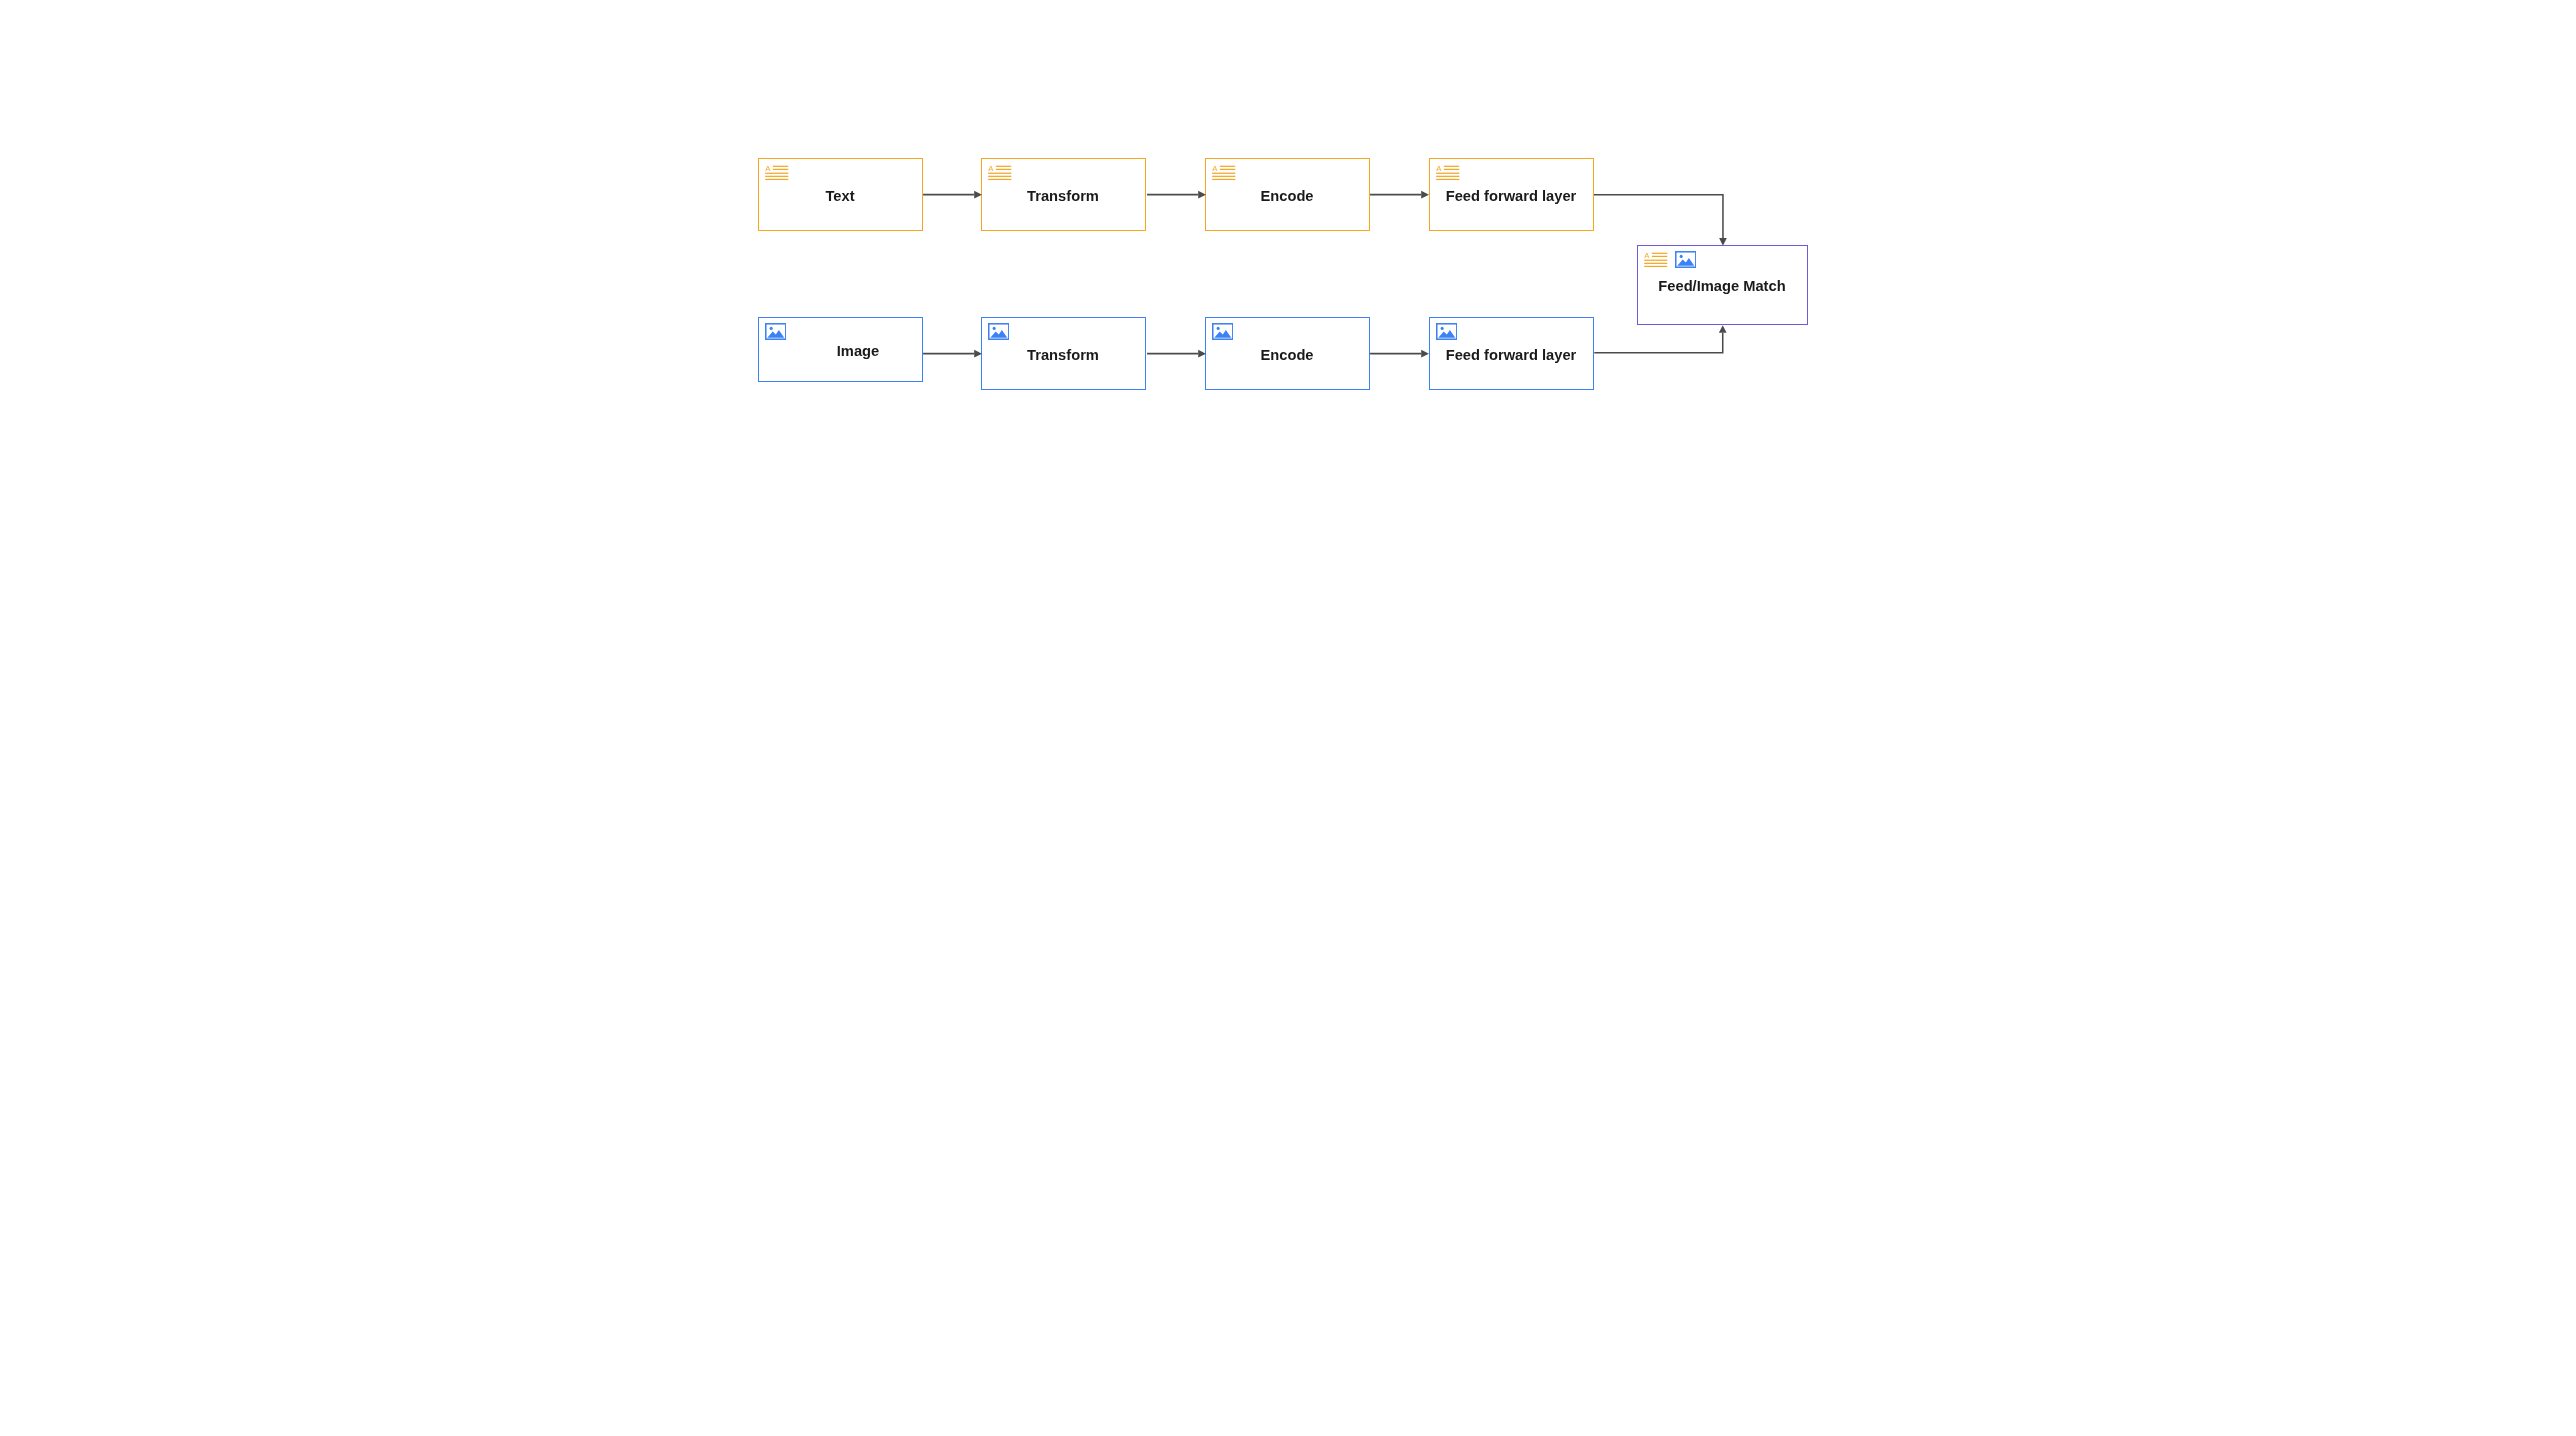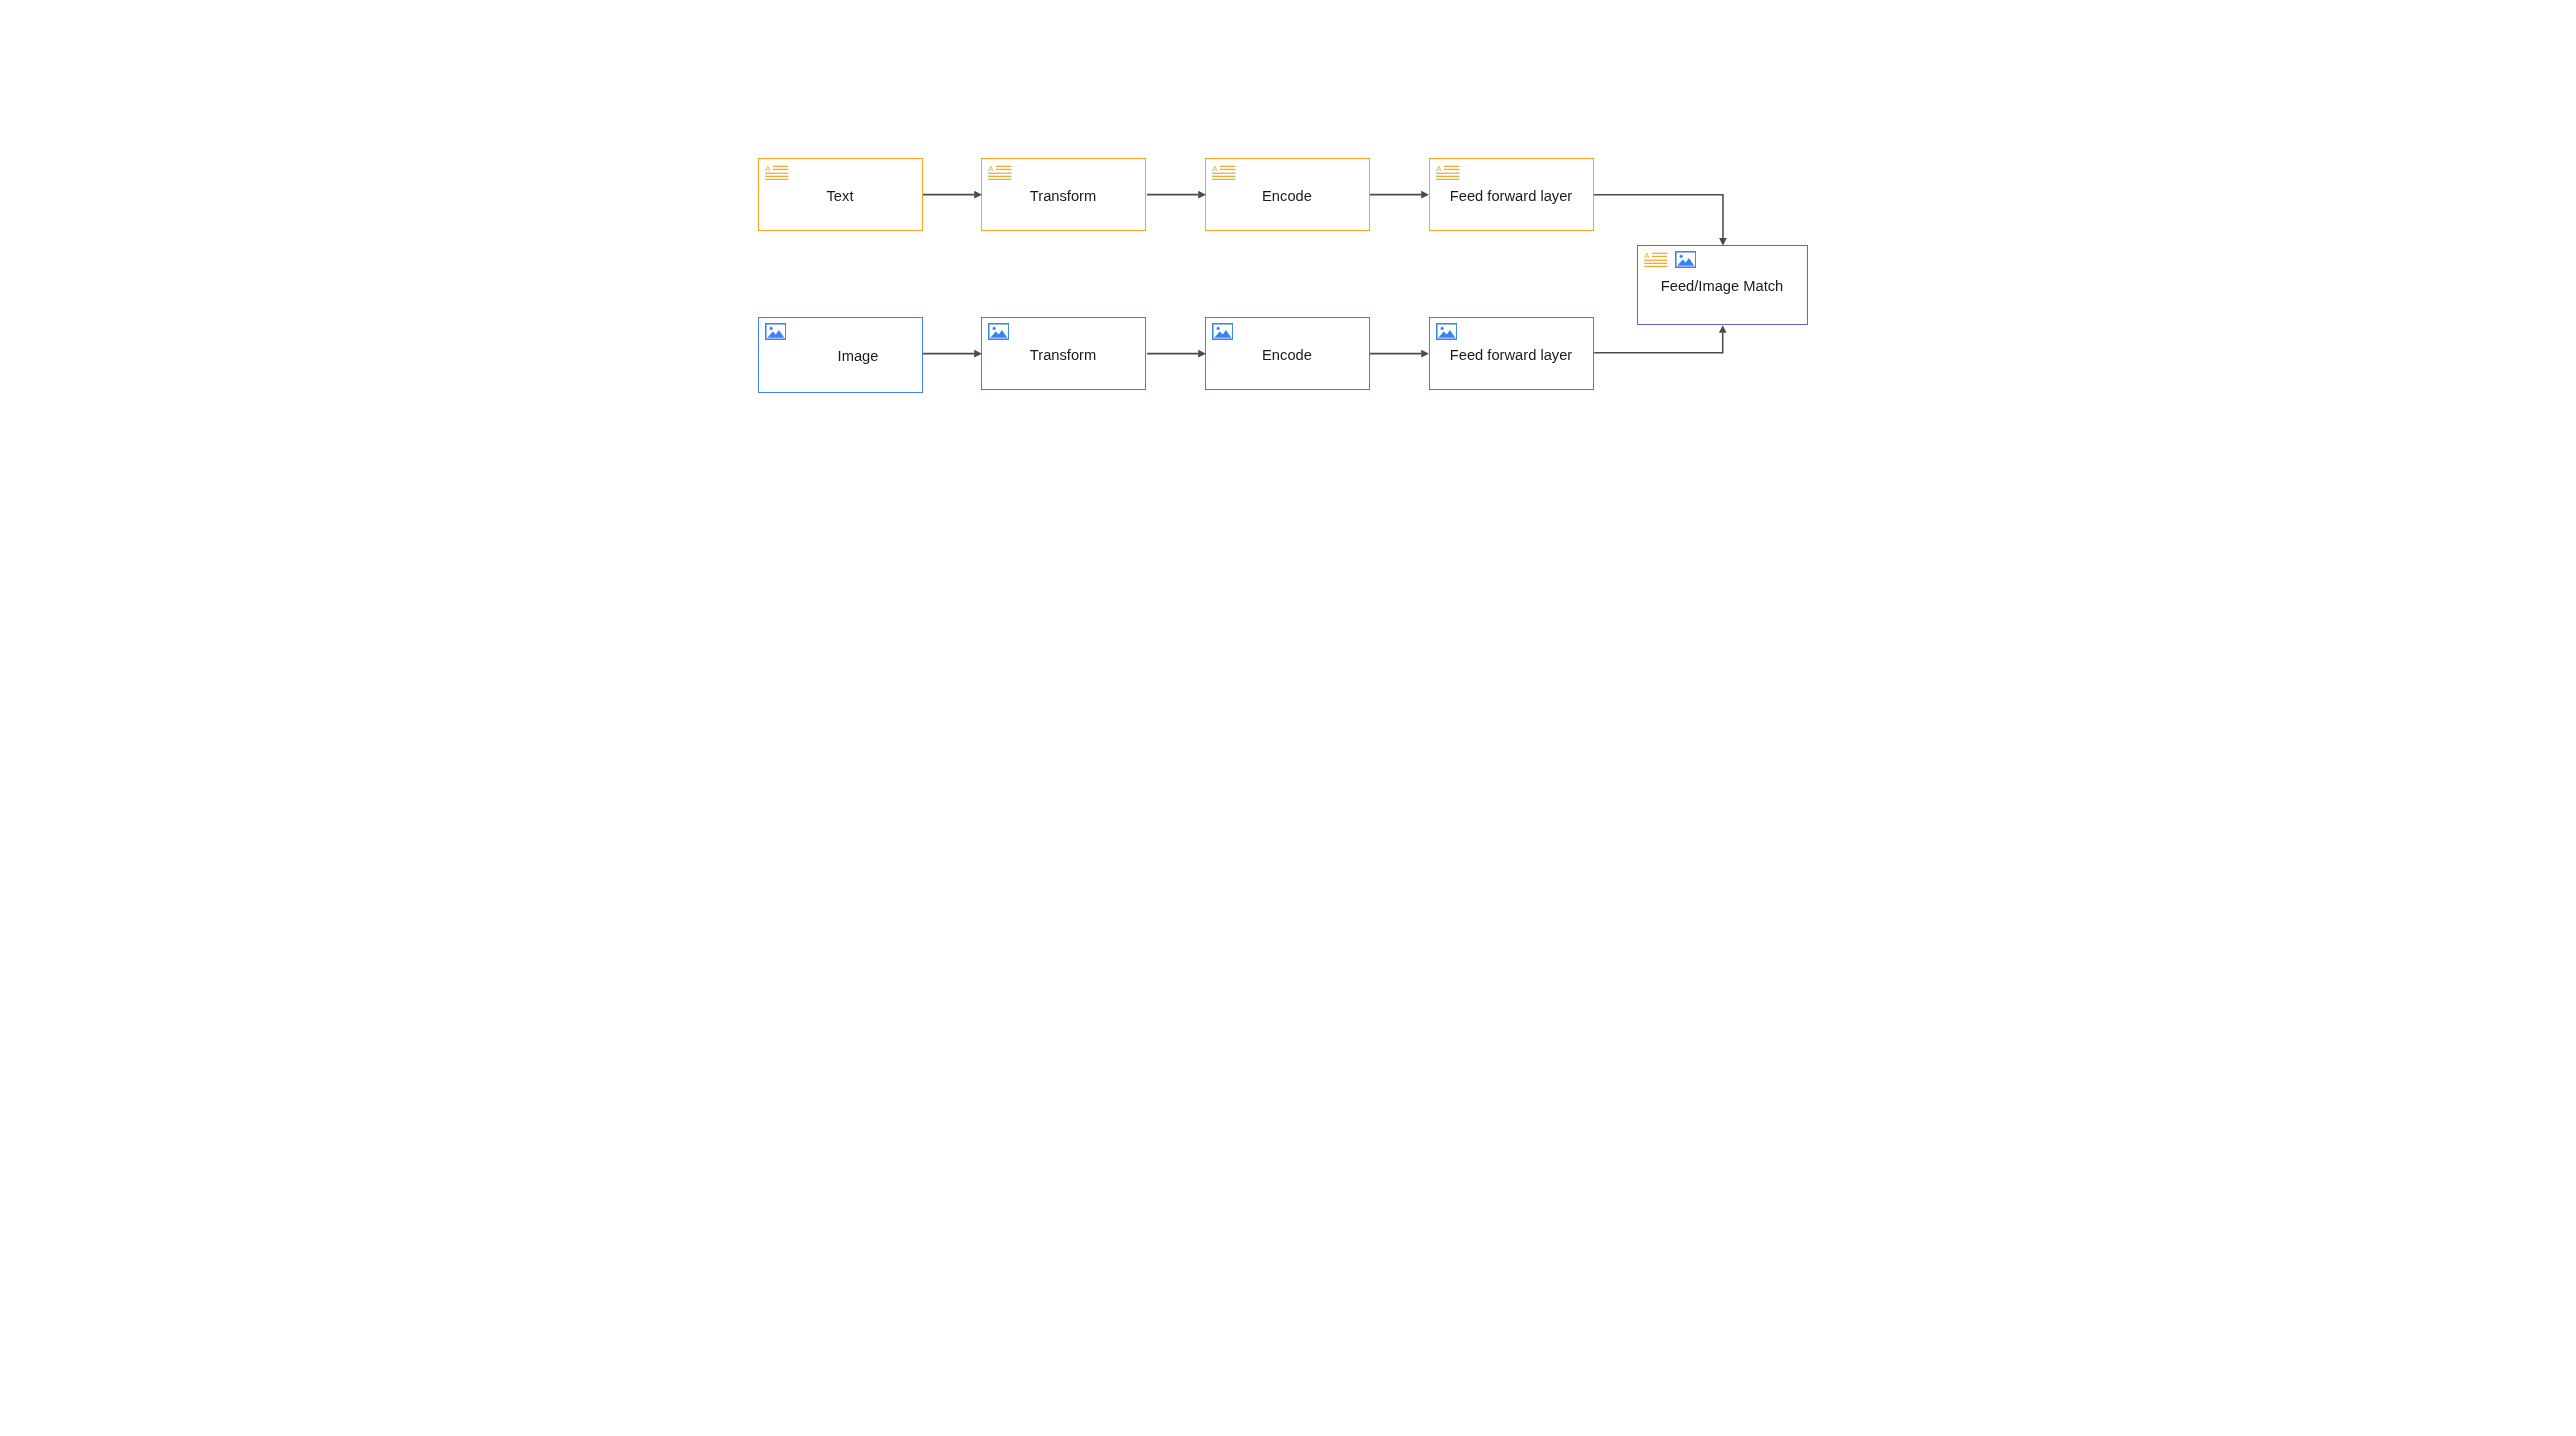--- a/index.html
+++ b/index.html
@@ -22,21 +22,21 @@
     box-sizing: border-box;
     border: 1.5px solid;
     background: #ffffff;
     display: flex;
     align-items: center;
     justify-content: center;
   }
   .node .label {
     font-size: 14.7px;
     color: #1a1a1a;
-    font-weight: 400;
+    font-weight: 700;
     text-align: right;
     white-space: nowrap;
     margin-top: 2px;
   }
   .node .icon-slot {
     position: absolute;
     top: 4.6px;
     left: 6.2px;
     display: flex;
     gap: 6.2px;
@@ -168,21 +168,21 @@
         </svg>
       <svg class="icon-image" viewBox="0 0 28 22">
           <rect class="frame" x="1" y="1" width="26" height="20"></rect>
           <circle class="sun" cx="8" cy="7" r="2"></circle>
           <polyline class="mtn" points="3,19 10,11 14,15 18,9 25,19"></polyline>
         </svg>
     </div>
     <span class="label">Feed/Image Match</span>
   </div>
 
-  <div class="node blue" style="left:25px; top:317px; width:165px; height:76px;padding-left:36px;">
+  <div class="node blue" style="left:25px; top:317px; width:165px; height:65px;padding-left:36px;">
     <div class="icon-slot">
       <svg class="icon-image" viewBox="0 0 28 22">
           <rect class="frame" x="1" y="1" width="26" height="20"></rect>
           <circle class="sun" cx="8" cy="7" r="2"></circle>
           <polyline class="mtn" points="3,19 10,11 14,15 18,9 25,19"></polyline>
         </svg>
     </div>
     <span class="label">Image</span>
   </div>
 

